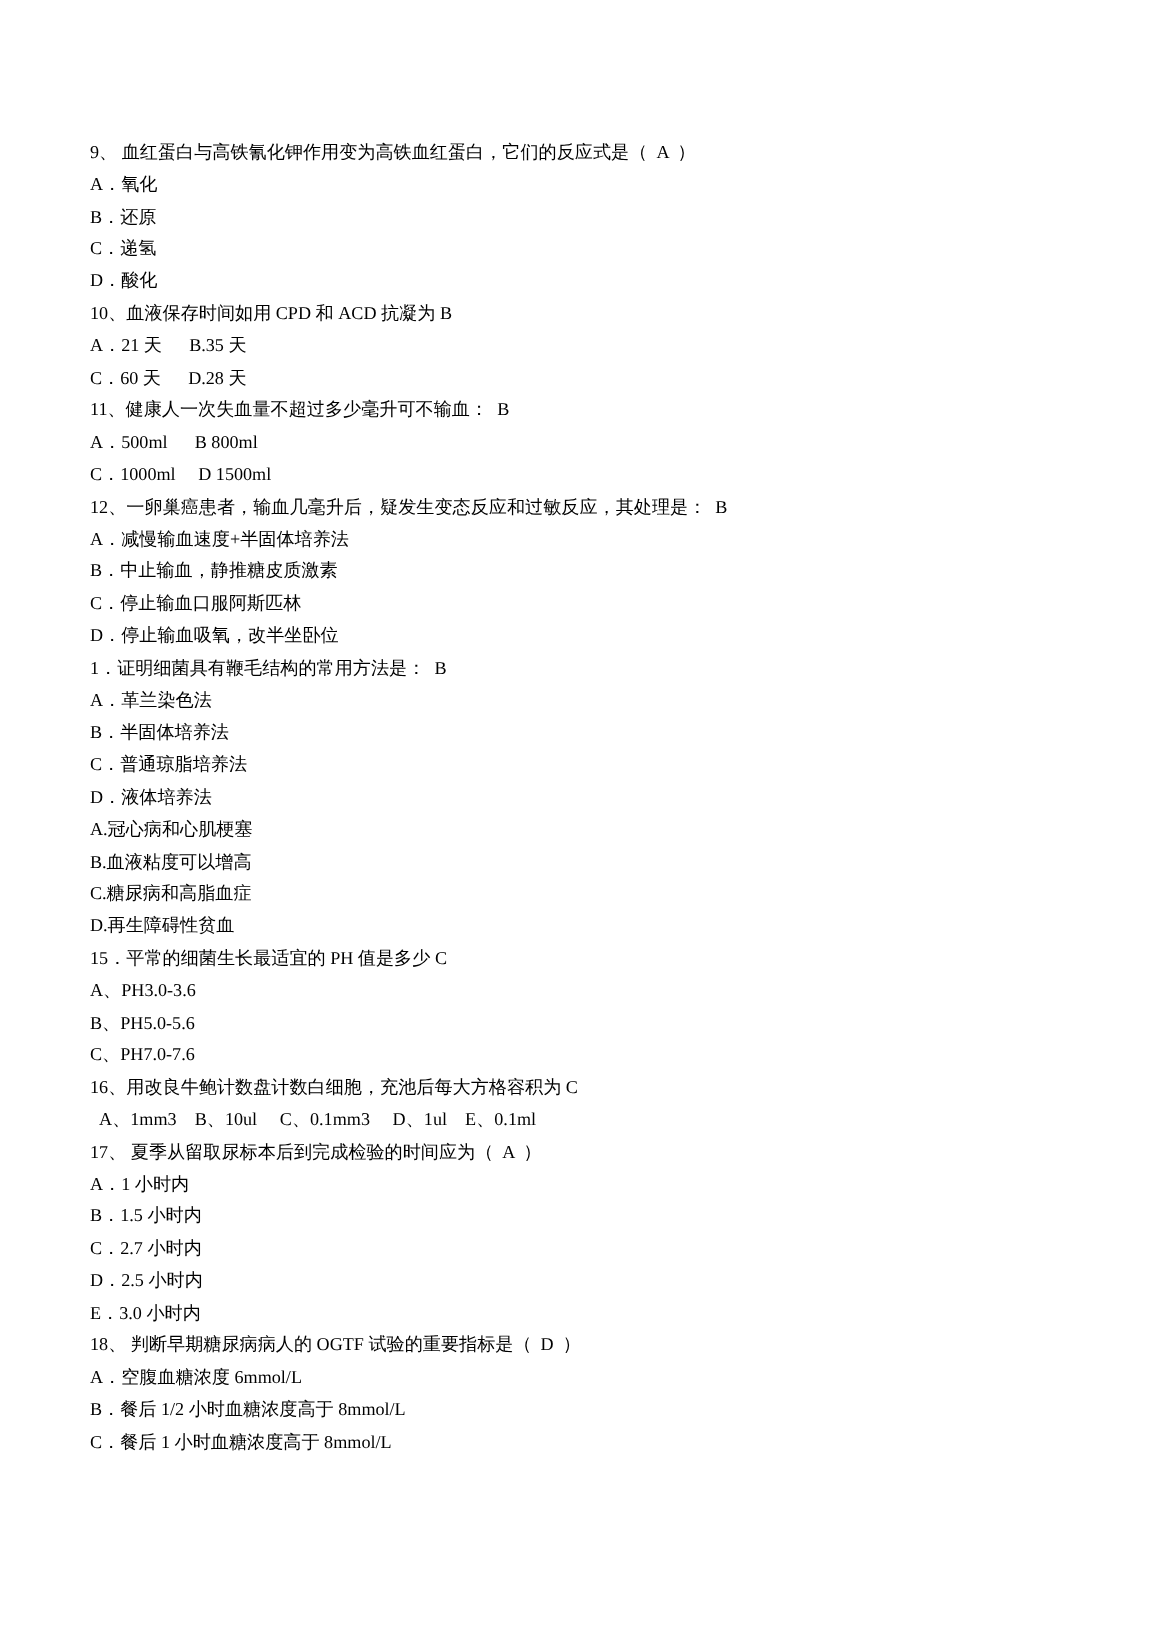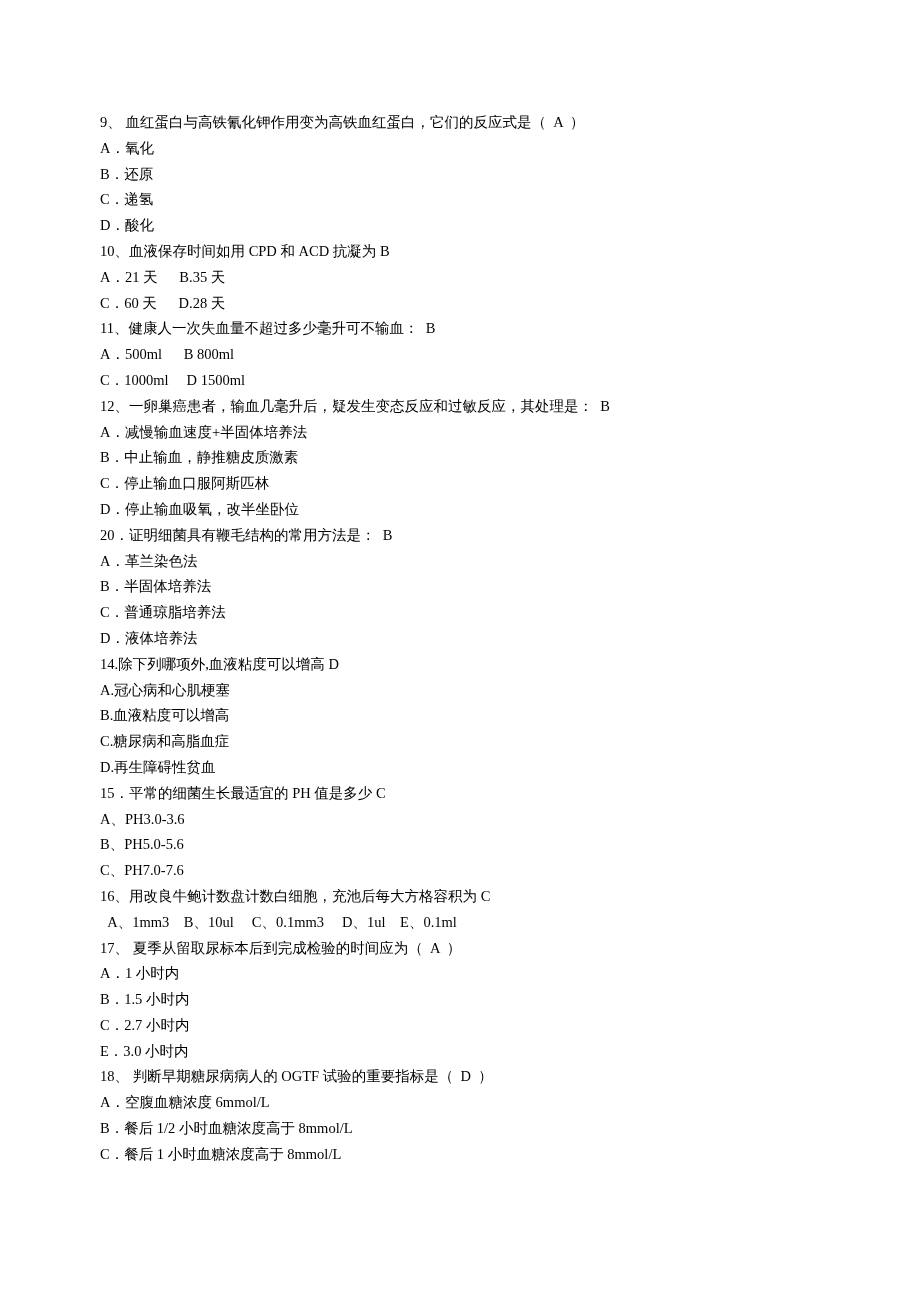--- a/index.html
+++ b/index.html
@@ -7,21 +7,21 @@
     padding: 0;
     background: #ffffff;
     font-family: "SimSun", "宋体", serif;
     font-size: 14.5px;
     line-height: 1.78;
     color: #000000;
   }
   .page {
     width: 812px;
     min-height: 1302px;
-    padding: 110px 140px 60px 100px;
+    padding: 110px 140px 60px 72px;
     box-sizing: border-box;
   }
   .line {
     white-space: pre-wrap;
   }
 </style>
 </head>
 <body>
 
 <div class="page">
@@ -34,39 +34,39 @@
   <div class="line">A．21 天      B.35 天</div>
   <div class="line">C．60 天      D.28 天</div>
   <div class="line">11、健康人一次失血量不超过多少毫升可不输血：  B</div>
   <div class="line">A．500ml      B 800ml</div>
   <div class="line">C．1000ml     D 1500ml</div>
   <div class="line">12、一卵巢癌患者，输血几毫升后，疑发生变态反应和过敏反应，其处理是：  B</div>
   <div class="line">A．减慢输血速度+半固体培养法</div>
   <div class="line">B．中止输血，静推糖皮质激素</div>
   <div class="line">C．停止输血口服阿斯匹林</div>
   <div class="line">D．停止输血吸氧，改半坐卧位</div>
-  <div class="line">20．证明细菌具有鞭毛结构的常用方法是：  B</div>
+  <div class="line">1．证明细菌具有鞭毛结构的常用方法是：  B</div>
   <div class="line">A．革兰染色法</div>
   <div class="line">B．半固体培养法</div>
   <div class="line">C．普通琼脂培养法</div>
   <div class="line">D．液体培养法</div>
-  <div class="line">14.除下列哪项外,血液粘度可以增高 D</div>
   <div class="line">A.冠心病和心肌梗塞</div>
   <div class="line">B.血液粘度可以增高</div>
   <div class="line">C.糖尿病和高脂血症</div>
   <div class="line">D.再生障碍性贫血</div>
   <div class="line">15．平常的细菌生长最适宜的 PH 值是多少 C</div>
   <div class="line">A、PH3.0-3.6</div>
   <div class="line">B、PH5.0-5.6</div>
   <div class="line">C、PH7.0-7.6</div>
   <div class="line"></div>
   <div class="line">16、用改良牛鲍计数盘计数白细胞，充池后每大方格容积为 C</div>
   <div class="line">  A、1mm3    B、10ul     C、0.1mm3     D、1ul    E、0.1ml</div>
   <div class="line">17、 夏季从留取尿标本后到完成检验的时间应为（  A  ）</div>
   <div class="line">A．1 小时内</div>
   <div class="line">B．1.5 小时内</div>
   <div class="line">C．2.7 小时内</div>
+  <div class="line">D．2.5 小时内</div>
   <div class="line">E．3.0 小时内</div>
   <div class="line">18、 判断早期糖尿病病人的 OGTF 试验的重要指标是（  D  ）</div>
   <div class="line">A．空腹血糖浓度 6mmol/L</div>
   <div class="line">B．餐后 1/2 小时血糖浓度高于 8mmol/L</div>
   <div class="line">C．餐后 1 小时血糖浓度高于 8mmol/L</div>
 </div>
 
 </body></html>

